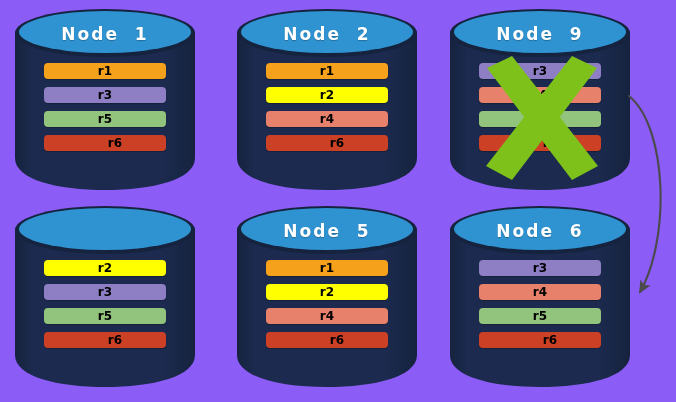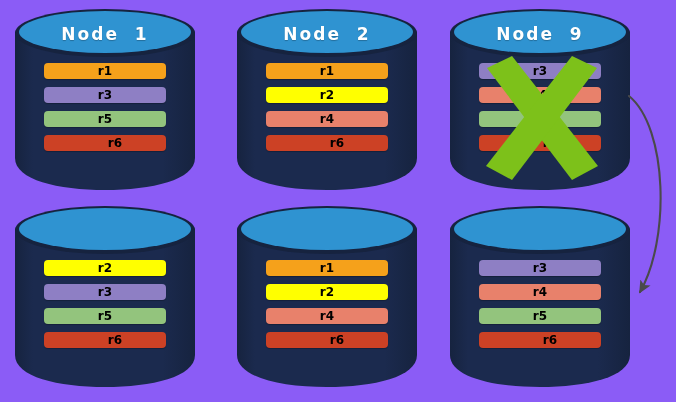--- a/index.html
+++ b/index.html
@@ -188,20 +188,21 @@
               <stop offset="0%" stop-color="#16233f"></stop>
               <stop offset="10%" stop-color="#1b2a4e"></stop>
               <stop offset="82%" stop-color="#1b2a4e"></stop>
               <stop offset="100%" stop-color="#16233f"></stop>
             </linearGradient>
           </defs>
           <path d="M1,24 L1,150 C1,172 44,182 91,182 C138,182 181,172 181,150 L181,24 Z" fill="url(#bodyGrad4)"></path>
           <ellipse cx="91" cy="25" rx="90" ry="24" fill="#16233f"></ellipse>
           <ellipse cx="91" cy="24" rx="86" ry="21" fill="#2f93d1"></ellipse>
         </svg>
+        <div class="node-label">Node  5</div>
         <div class="bars">
           <div class="bar" style="background: rgb(245, 161, 27); color: rgb(0, 0, 0);">r1</div>
           <div class="bar" style="background: rgb(255, 255, 0); color: rgb(0, 0, 0);">r2</div>
           <div class="bar" style="background: rgb(232, 129, 107); color: rgb(0, 0, 0);">r4</div>
           <div class="bar" style="background: rgb(204, 65, 37); color: rgb(0, 0, 0);">r6</div>
         </div>
       </div>
       <div class="node" style="left: 449px; top: 205px;">
         <svg class="cyl-svg" viewBox="0 0 182 182">
           <defs>
@@ -209,20 +210,21 @@
               <stop offset="0%" stop-color="#16233f"></stop>
               <stop offset="10%" stop-color="#1b2a4e"></stop>
               <stop offset="82%" stop-color="#1b2a4e"></stop>
               <stop offset="100%" stop-color="#16233f"></stop>
             </linearGradient>
           </defs>
           <path d="M1,24 L1,150 C1,172 44,182 91,182 C138,182 181,172 181,150 L181,24 Z" fill="url(#bodyGrad5)"></path>
           <ellipse cx="91" cy="25" rx="90" ry="24" fill="#16233f"></ellipse>
           <ellipse cx="91" cy="24" rx="86" ry="21" fill="#2f93d1"></ellipse>
         </svg>
+        <div class="node-label">Node  6</div>
         <div class="bars">
           <div class="bar" style="background: rgb(142, 127, 196); color: rgb(0, 0, 0);">r3</div>
           <div class="bar" style="background: rgb(232, 129, 107); color: rgb(0, 0, 0);">r4</div>
           <div class="bar" style="background: rgb(147, 196, 125); color: rgb(0, 0, 0);">r5</div>
           <div class="bar" style="background: rgb(204, 65, 37); color: rgb(0, 0, 0);">r6</div>
         </div>
       </div>
     </div>
 
   <svg class="arrow-svg" viewBox="0 0 676 402" xmlns="http://www.w3.org/2000/svg">

